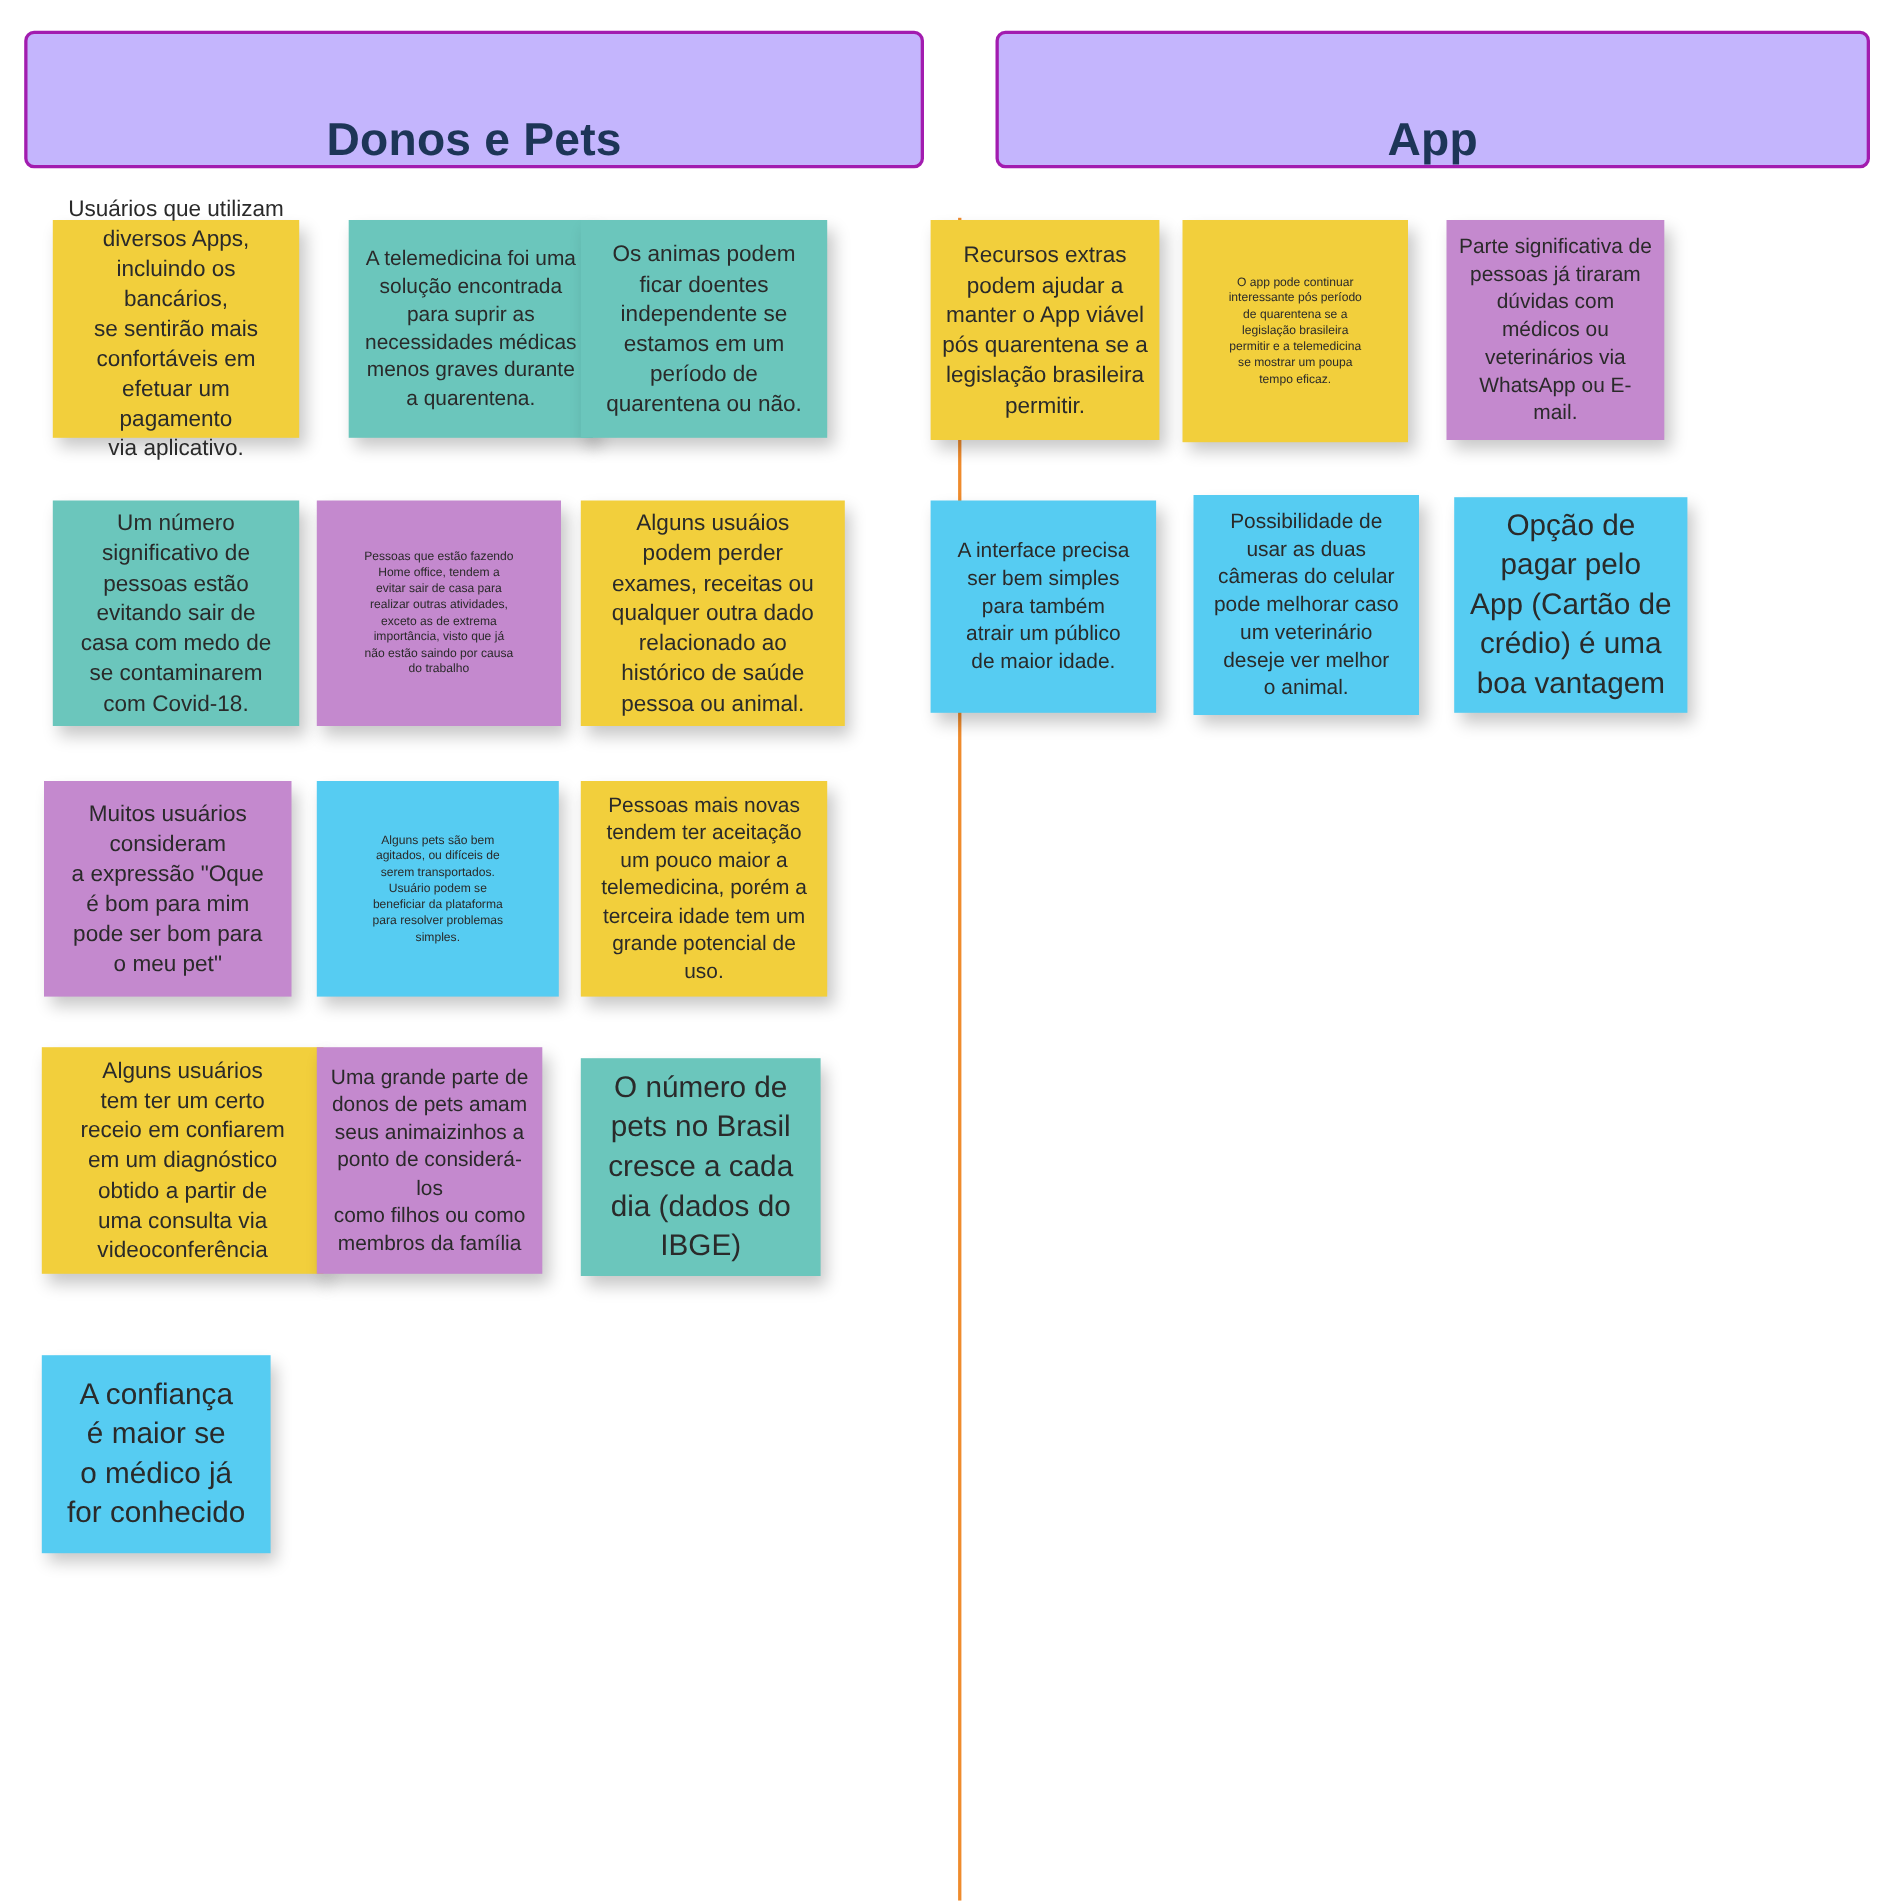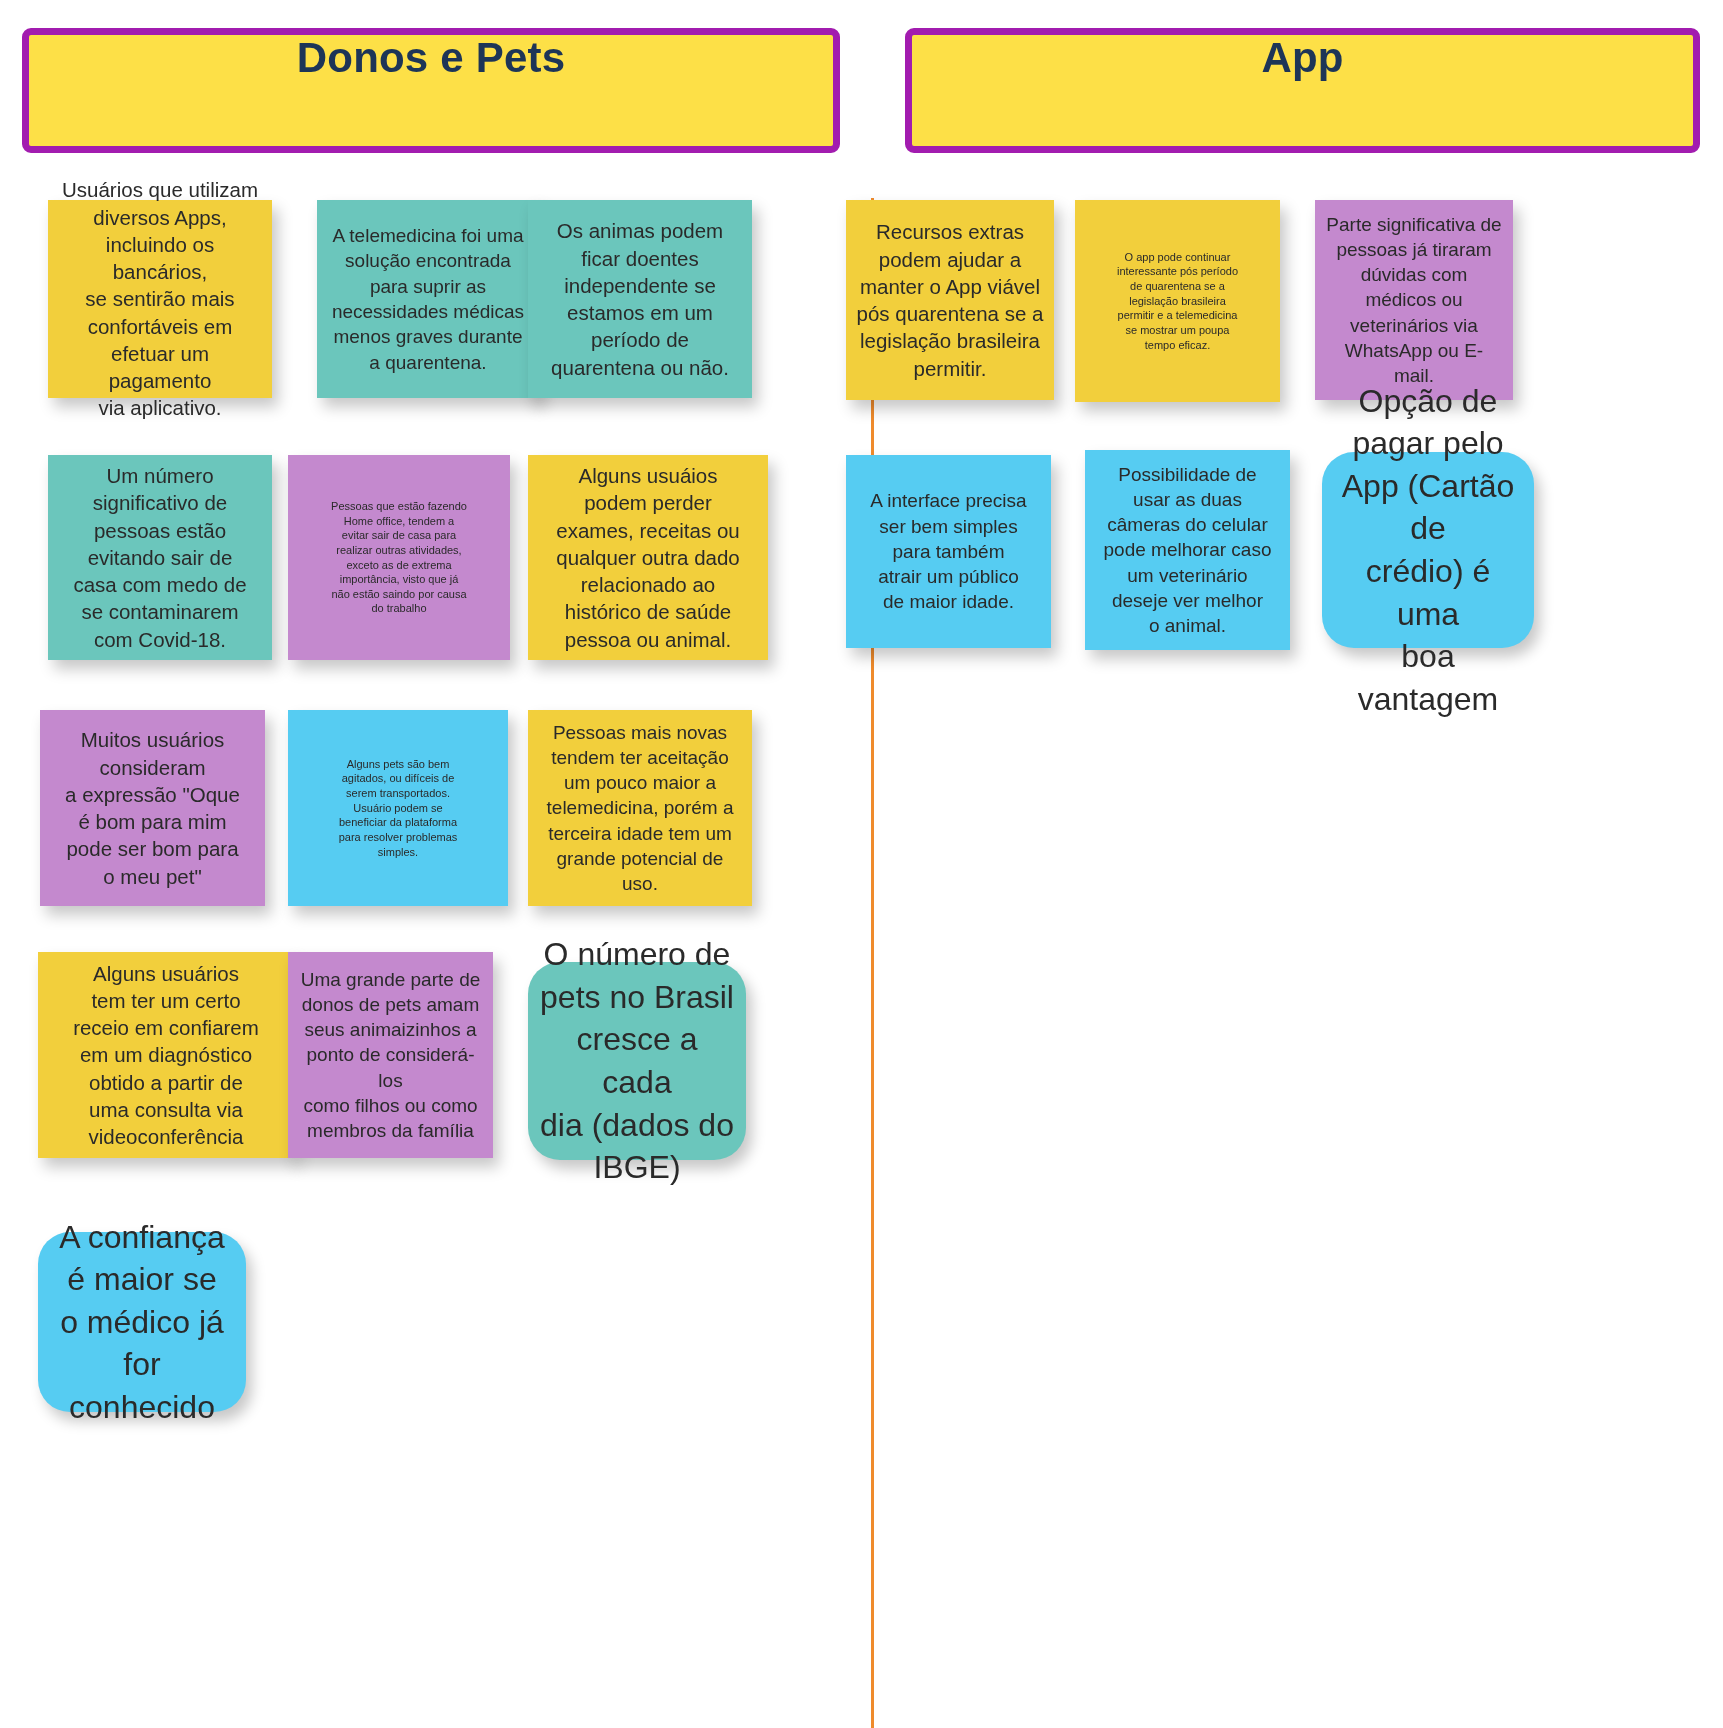--- a/index.html
+++ b/index.html
@@ -14,25 +14,25 @@
     position: relative;
     width: 1723px;
     height: 1728px;
     background: #ffffff;
     overflow: hidden;
   }
 
   
   .header-card {
     position: absolute;
-    background: #fde047;
-    border: 7px solid #a21caf;
+    background: #c4b5fd;
+    border: 3px solid #a21caf;
     border-radius: 9px;
     display: flex;
-    align-items: flex-start;
+    align-items: flex-end;
     justify-content: center;
   }
   .header-card .header-title {
     font-size: 42px;
     font-weight: 700;
     color: #1d3557;
     letter-spacing: .2px;
     line-height: 1.1;
   }
   #header-donos { left: 22px;  top: 28px;  width: 818px; height: 125px; }
@@ -66,21 +66,21 @@
     white-space: pre-line;
   }
   .c-yellow { background: #f2cf3c; }
   .c-teal   { background: #6bc6bc; }
   .c-purple { background: #c489ce; }
   .c-blue   { background: #56ccf2; }
 
   .fs-lg { font-size: 20.5px; }
   .fs-md { font-size: 19px; }
   .fs-sm { font-size: 11px; }
-  .fs-xl { font-size: 32px; border-radius: 32px; }
+  .fs-xl { font-size: 27px; }
 </style>
 </head>
 <body>
 
 <div class="board">
 
   <div class="header-card" id="header-donos">
     <span class="header-title">Donos e Pets</span>
   </div>
 

